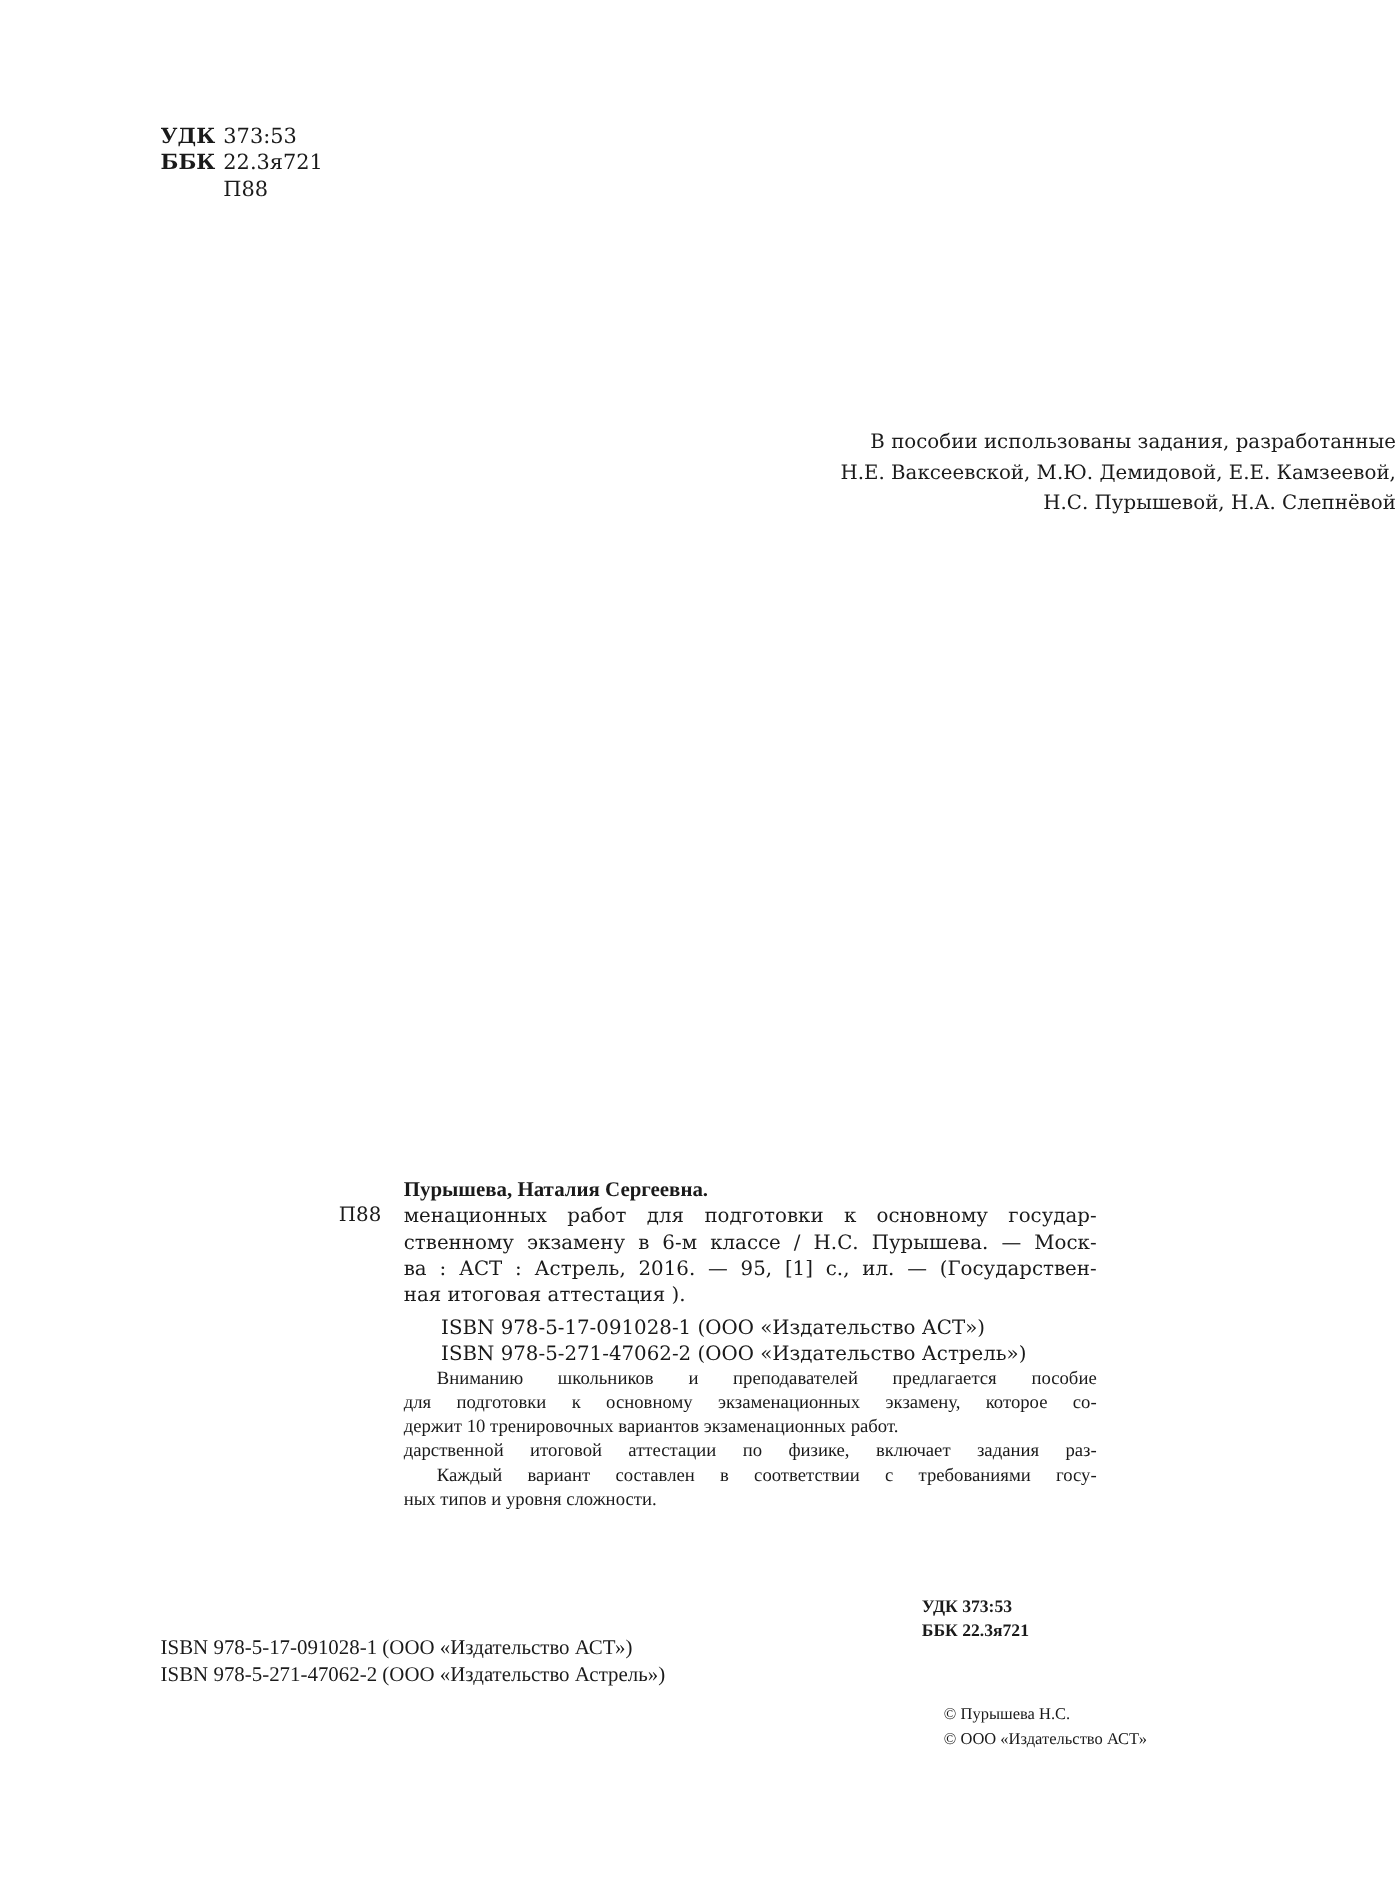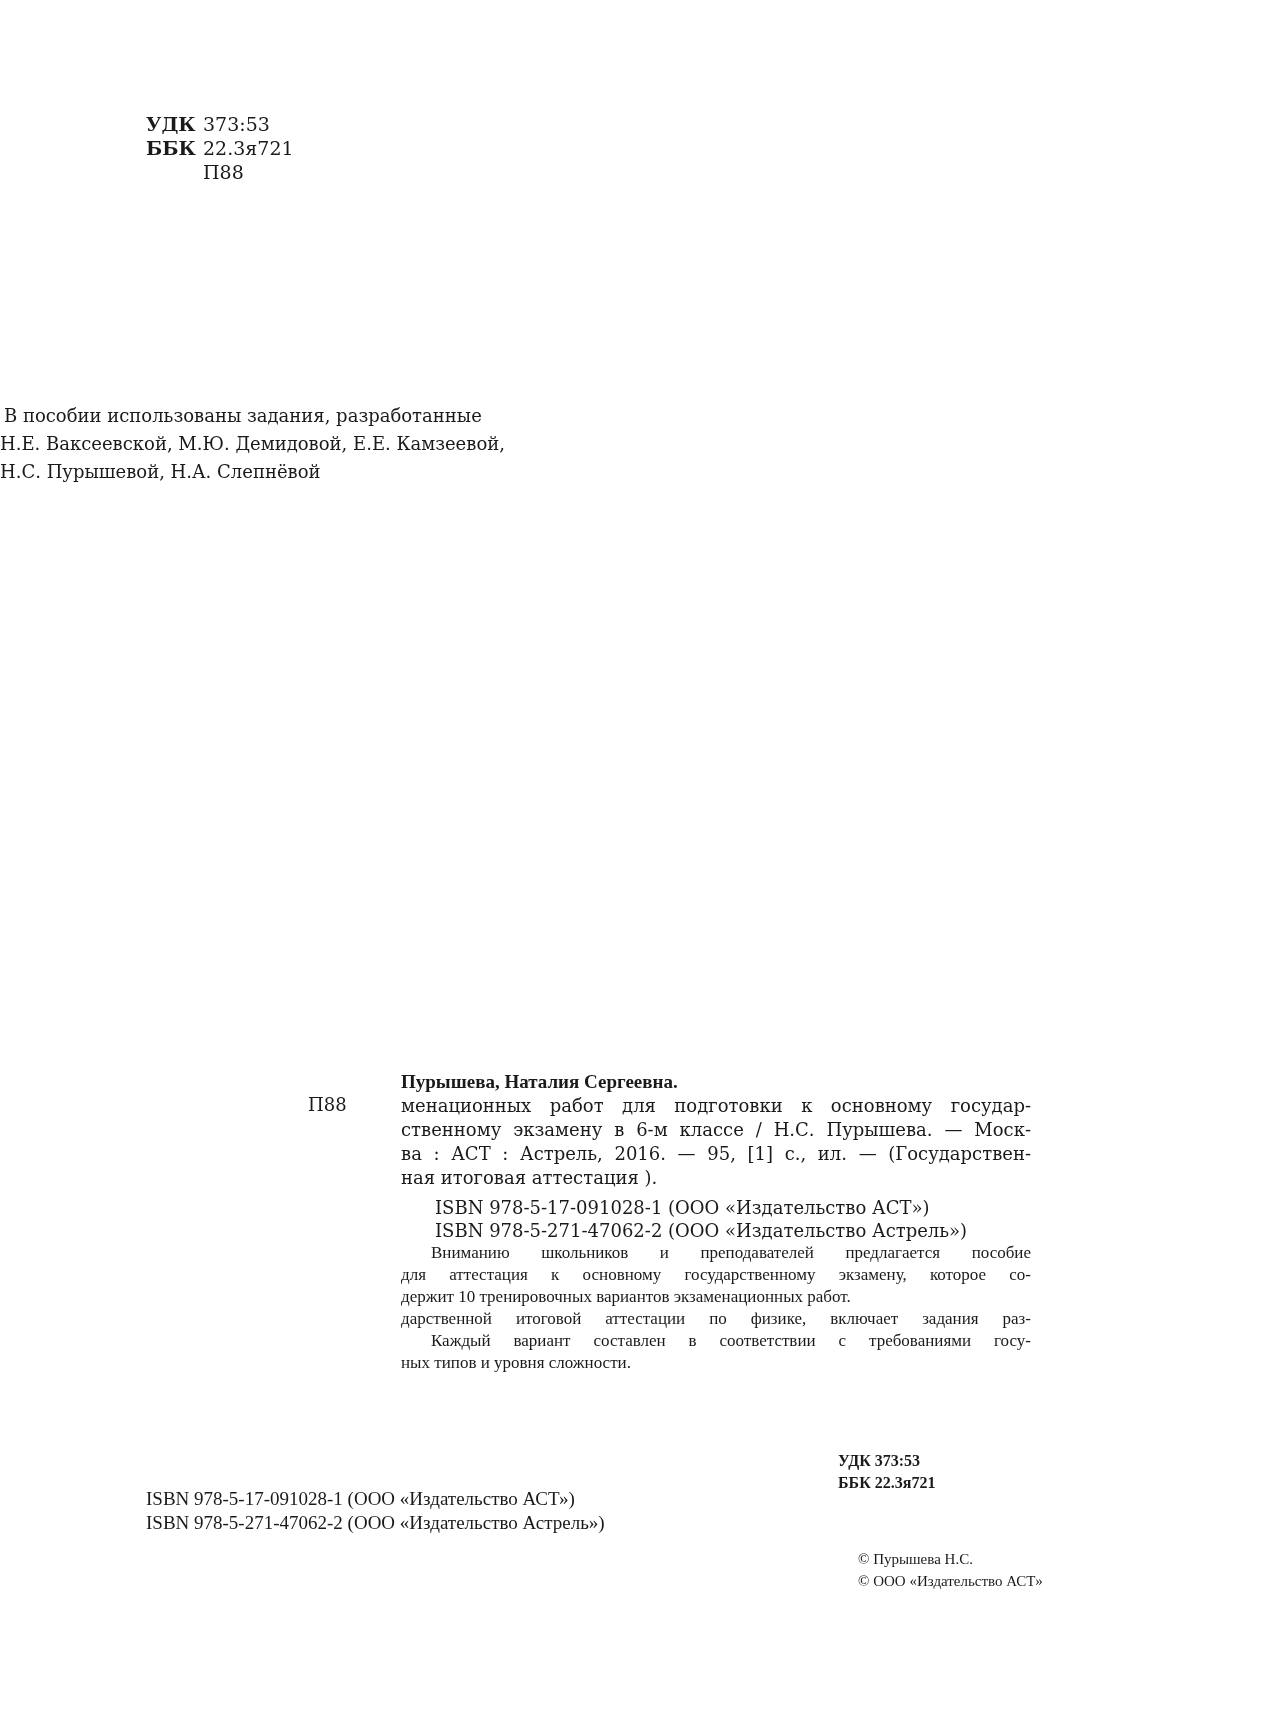--- a/index.html
+++ b/index.html
@@ -4,23 +4,23 @@
   <style>
     html, body { margin: 0; padding: 0; background: #ffffff; }
     body {
       width: 1269px; height: 1713px; position: relative; overflow: hidden;
       font-family: "DejaVu Serif", "Liberation Serif", serif; color: #1a1a1a;
     }
     .abs { position: absolute; white-space: nowrap; }
     .codes { left: 146px; top: 112px; font-size: 19px; line-height: 24px; }
     .codes .row span.k { display: inline-block; width: 57px; font-weight: bold; }
     .codes .p88 { padding-left: 57px; }
-    .credits { left: 0; width: 1269px; top: 402px; text-align: left; font-size: 18px; line-height: 28px; }
+    .credits { left: 0; width: 1269px; top: 388px; text-align: right; font-size: 18px; line-height: 28px; }
     .credits .l1 { padding-left: 4px; }
-    .bib { left: 367px; top: 1070px; width: 630px; font-size: 18px; line-height: 24px; white-space: normal; margin-left: 34px; }
+    .bib { left: 367px; top: 1070px; width: 630px; font-size: 18px; line-height: 24px; white-space: normal; }
     .bib .author { font-weight: bold; font-family: "Liberation Serif", serif; font-size: 19px; }
     .bib .line { text-align: justify; text-align-last: justify; white-space: nowrap; }
     .bib .line.last { text-align-last: left; }
     .bib .ind { padding-left: 34px; }
     .bib .isbn { padding-left: 34px; font-size: 18px; line-height: 23px; }
     .p88side { left: 308px; top: 1094px; font-size: 18px; }
     .annot { font-family: "Liberation Serif", serif; font-size: 17px; line-height: 22px; }
     .annot .line { text-align: justify; text-align-last: justify; }
     .annot .line.last { text-align-last: left; }
     .annot .ind { padding-left: 30px; }
@@ -49,21 +49,21 @@
   <div class="author">Пурышева, Наталия Сергеевна.</div>
   <div class="line">менационных работ для подготовки к основному государ-</div>
   <div class="line">ственному экзамену в 6-м классе / Н.С. Пурышева. — Моск-</div>
   <div class="line">ва : АСТ : Астрель, 2016. — 95, [1] с., ил. — (Государствен-</div>
   <div class="line last">ная итоговая аттестация ).</div>
   <div style="height:6px"></div>
   <div class="isbn">ISBN 978-5-17-091028-1 (ООО «Издательство АСТ»)</div>
   <div class="isbn">ISBN 978-5-271-47062-2 (ООО «Издательство Астрель»)</div>
   <div class="annot">
     <div class="line ind">Вниманию школьников и преподавателей предлагается пособие</div>
-    <div class="line">для аттестация к основному государственному экзамену, которое со-</div>
+    <div class="line">для подготовки к основному экзаменационных экзамену, которое со-</div>
     <div class="line last">держит 10 тренировочных вариантов экзаменационных работ.</div>
     <div class="line">дарственной итоговой аттестации по физике, включает задания раз-</div>
     <div class="line ind">Каждый вариант составлен в соответствии с требованиями госу-</div>
     <div class="line last">ных типов и уровня сложности.</div>
   </div>
 </div>
 
 <div class="abs udk2">
   <div>УДК 373:53</div>
   <div>ББК 22.3я721</div>

